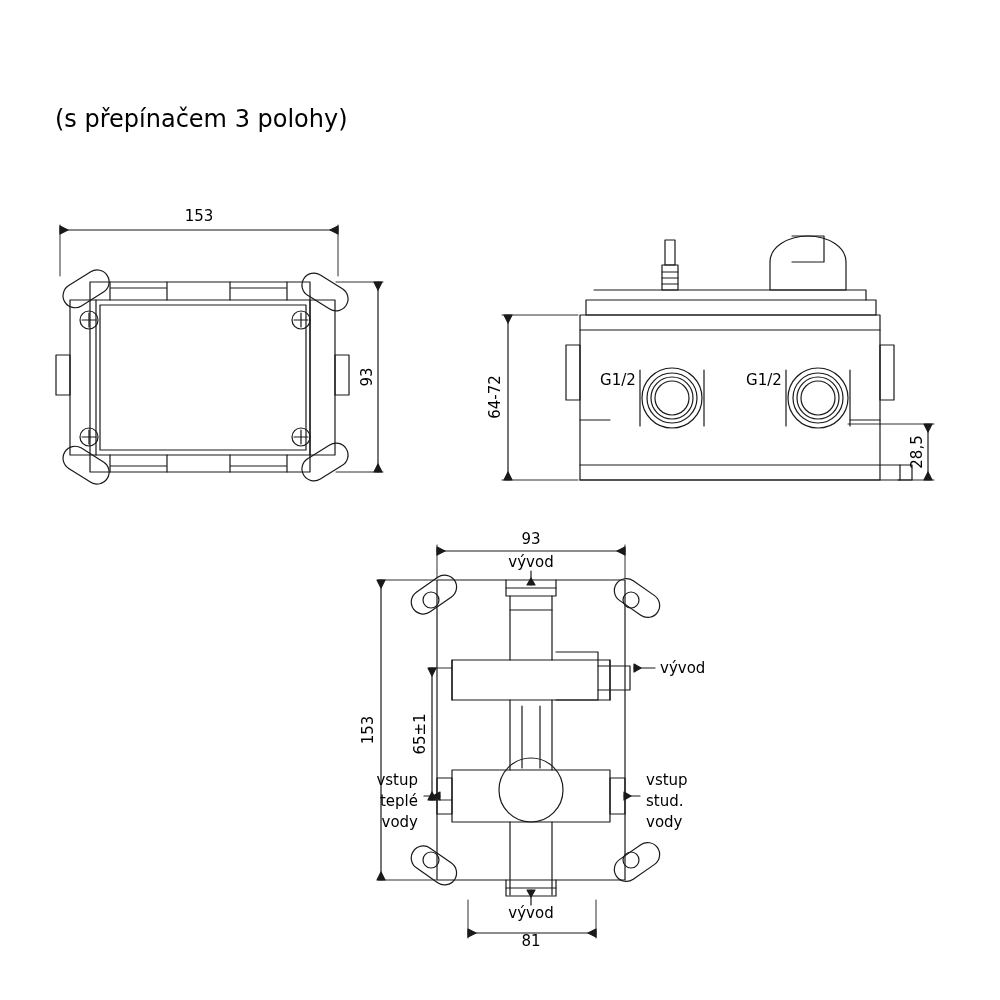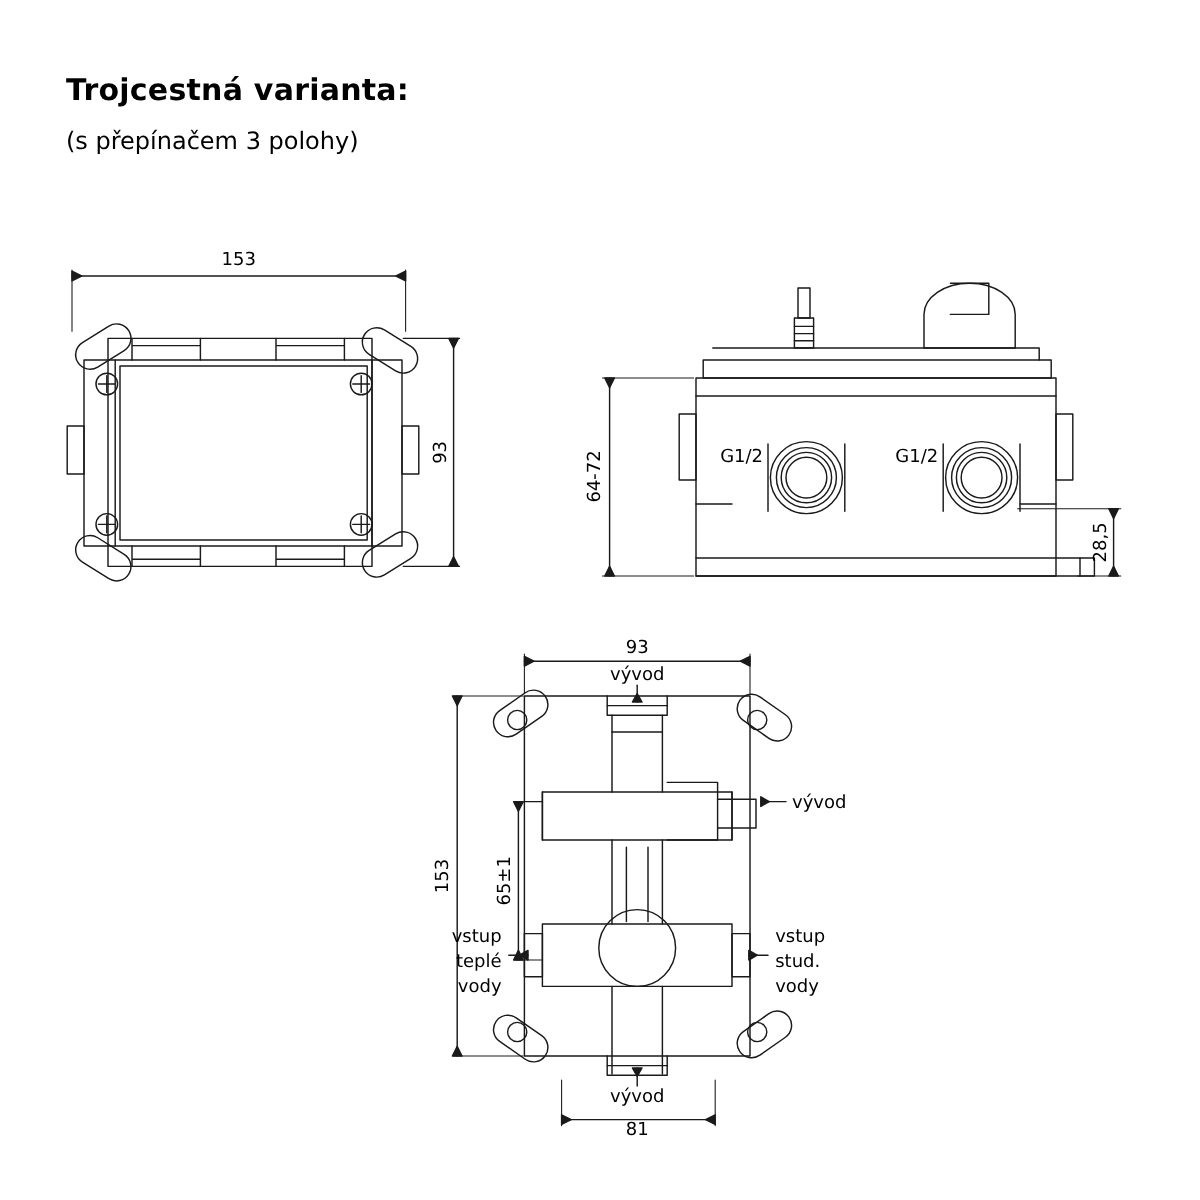--- a/index.html
+++ b/index.html
@@ -27,21 +27,21 @@
     top: 60px;
     font-size: 25px;
     font-weight: bold;
     letter-spacing: 0.2px;
     white-space: nowrap;
   }
   .subtitle {
     position: absolute;
     left: 55px;
     top: 105px;
-    font-size: 20px;
+    font-size: 24px;
     font-weight: normal;
     white-space: nowrap;
   }
   svg.dwg {
     position: absolute;
     left: 0;
     top: 0;
     width: 1000px;
     height: 1000px;
   }
@@ -49,21 +49,20 @@
     font-family: "DejaVu Sans", sans-serif;
     font-size: 15px;
     fill: #000;
   }
 </style>
 </head>
 <body>
 
 <div id="sheet">
 
-  <div class="title">Trojcestná varianta:</div>
   <div class="subtitle">(s přepínačem 3 polohy)</div>
 
   <svg class="dwg" viewBox="0 0 1000 1000" xmlns="http://www.w3.org/2000/svg">
     <g fill="none" stroke="#1a1a1a" stroke-width="1.2" stroke-linecap="round" stroke-linejoin="round">
 
       <g>
 
         <path d="M90,282 L310,282 L310,472 L90,472 Z"></path>
 
         <path d="M62,292 a12,12 0 0 1 12,-12 l26,0 a12,12 0 0 1 0,24 l-26,0 a12,12 0 0 1 -12,-12 Z" transform="rotate(-32 81 292)"></path>

